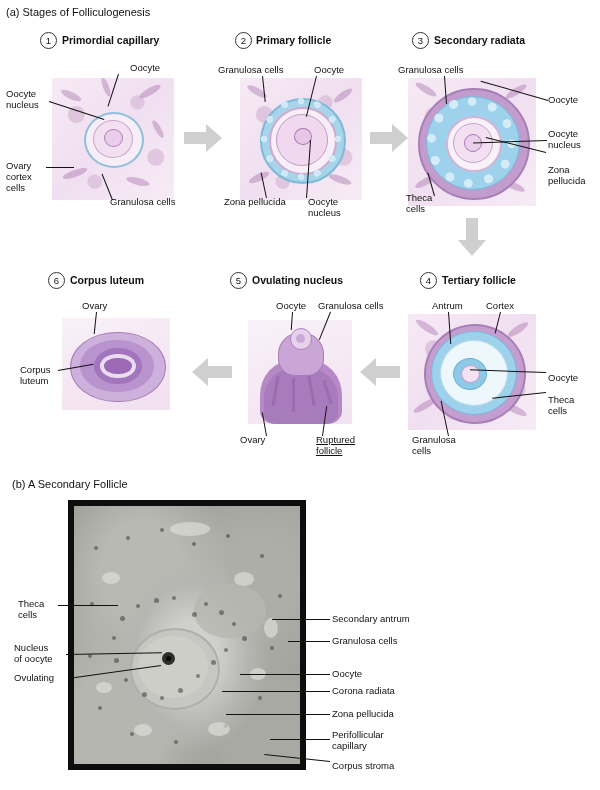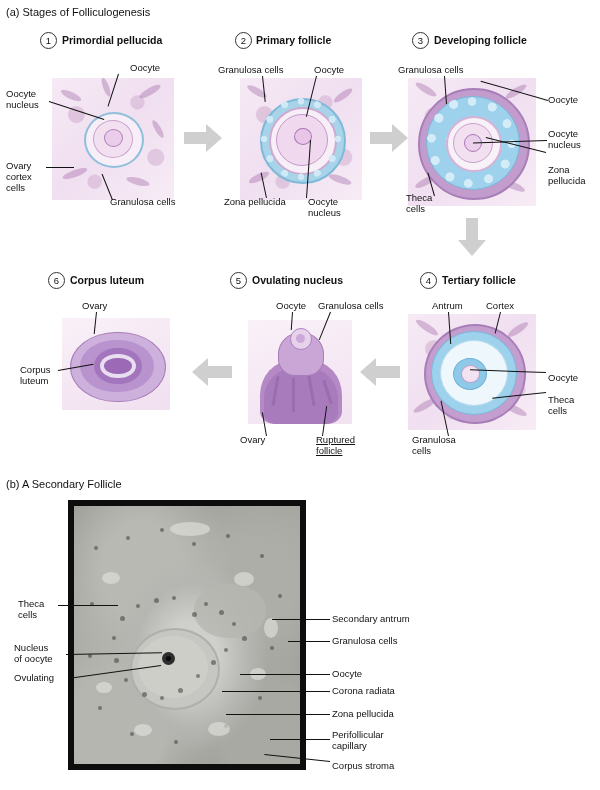--- a/index.html
+++ b/index.html
@@ -14,21 +14,21 @@
     font-family: "Liberation Sans", sans-serif;
     color: #1a1a1a;
     overflow: hidden;
   }
   .caption {
     position: absolute;
     font-size: 11px;
     color: #111;
   }
   #caption-a { left: 6px; top: 6px; }
-  #caption-b { left: 6px; top: 478px; }
+  #caption-b { left: 12px; top: 478px; }
   .stage-title {
     position: absolute;
     font-size: 10.5px;
     font-weight: bold;
     color: #111;
     white-space: nowrap;
   }
   .stage-num {
     position: absolute;
     width: 15px;
@@ -111,21 +111,21 @@
     border-radius: 50%;
     background: rgba(225,225,220,.65);
   }
 </style>
 </head>
 <body>
 
 <div class="caption" id="caption-a">(a) Stages of Folliculogenesis</div>
 
 <div class="stage-num" style="left:40px; top:32px;">1</div>
-<div class="stage-title" style="left:62px; top:34px;">Primordial pellucida</div>
+<div class="stage-title" style="left:62px; top:34px;">Primordial capillary</div>
 
 <div class="box" style="left:52px; top:78px; width:122px; height:122px; border:0;">
   <div class="tissue"></div>
   <div class="strand" style="left:8px; top:14px; width:22px; height:7px; transform:rotate(25deg);"></div>
   <div class="strand" style="left:86px; top:10px; width:24px; height:7px; transform:rotate(-30deg);"></div>
   <div class="strand" style="left:96px; top:48px; width:20px; height:6px; transform:rotate(60deg);"></div>
   <div class="strand" style="left:10px; top:92px; width:26px; height:7px; transform:rotate(-20deg);"></div>
   <div class="strand" style="left:74px; top:100px; width:24px; height:7px; transform:rotate(15deg);"></div>
   <div class="strand" style="left:44px; top:6px; width:20px; height:6px; transform:rotate(70deg);"></div>
 
@@ -195,21 +195,21 @@
 
 <div class="label" style="left:308px; top:196px;">Oocyte
 nucleus</div>
 <div class="leader" style="left:306px; top:140px; width:1px; height:58px; transform:rotate(4deg); transform-origin:bottom;"></div>
 
 <svg class="arrow" style="left:370px; top:124px;" width="40" height="28" viewBox="0 0 40 28">
   <polygon points="0,8 22,8 22,0 38,14 22,28 22,20 0,20" fill="#cfcfcf"></polygon>
 </svg>
 
 <div class="stage-num" style="left:412px; top:32px;">3</div>
-<div class="stage-title" style="left:434px; top:34px;">Developing follicle</div>
+<div class="stage-title" style="left:434px; top:34px;">Secondary radiata</div>
 
 <div class="box" style="left:408px; top:78px; width:128px; height:128px;">
   <div class="tissue"></div>
   <div class="strand" style="left:6px; top:8px; width:24px; height:7px; transform:rotate(32deg);"></div>
   <div class="strand" style="left:96px; top:10px; width:24px; height:7px; transform:rotate(-32deg);"></div>
   <div class="strand" style="left:6px; top:100px; width:24px; height:7px; transform:rotate(-28deg);"></div>
   <div class="strand" style="left:92px; top:104px; width:26px; height:7px; transform:rotate(24deg);"></div>
 
   <div style="position:absolute; left:10px; top:10px; width:108px; height:108px; border-radius:50%; background:#c29ccd; border:2px solid #a87eb8;"></div>
 

